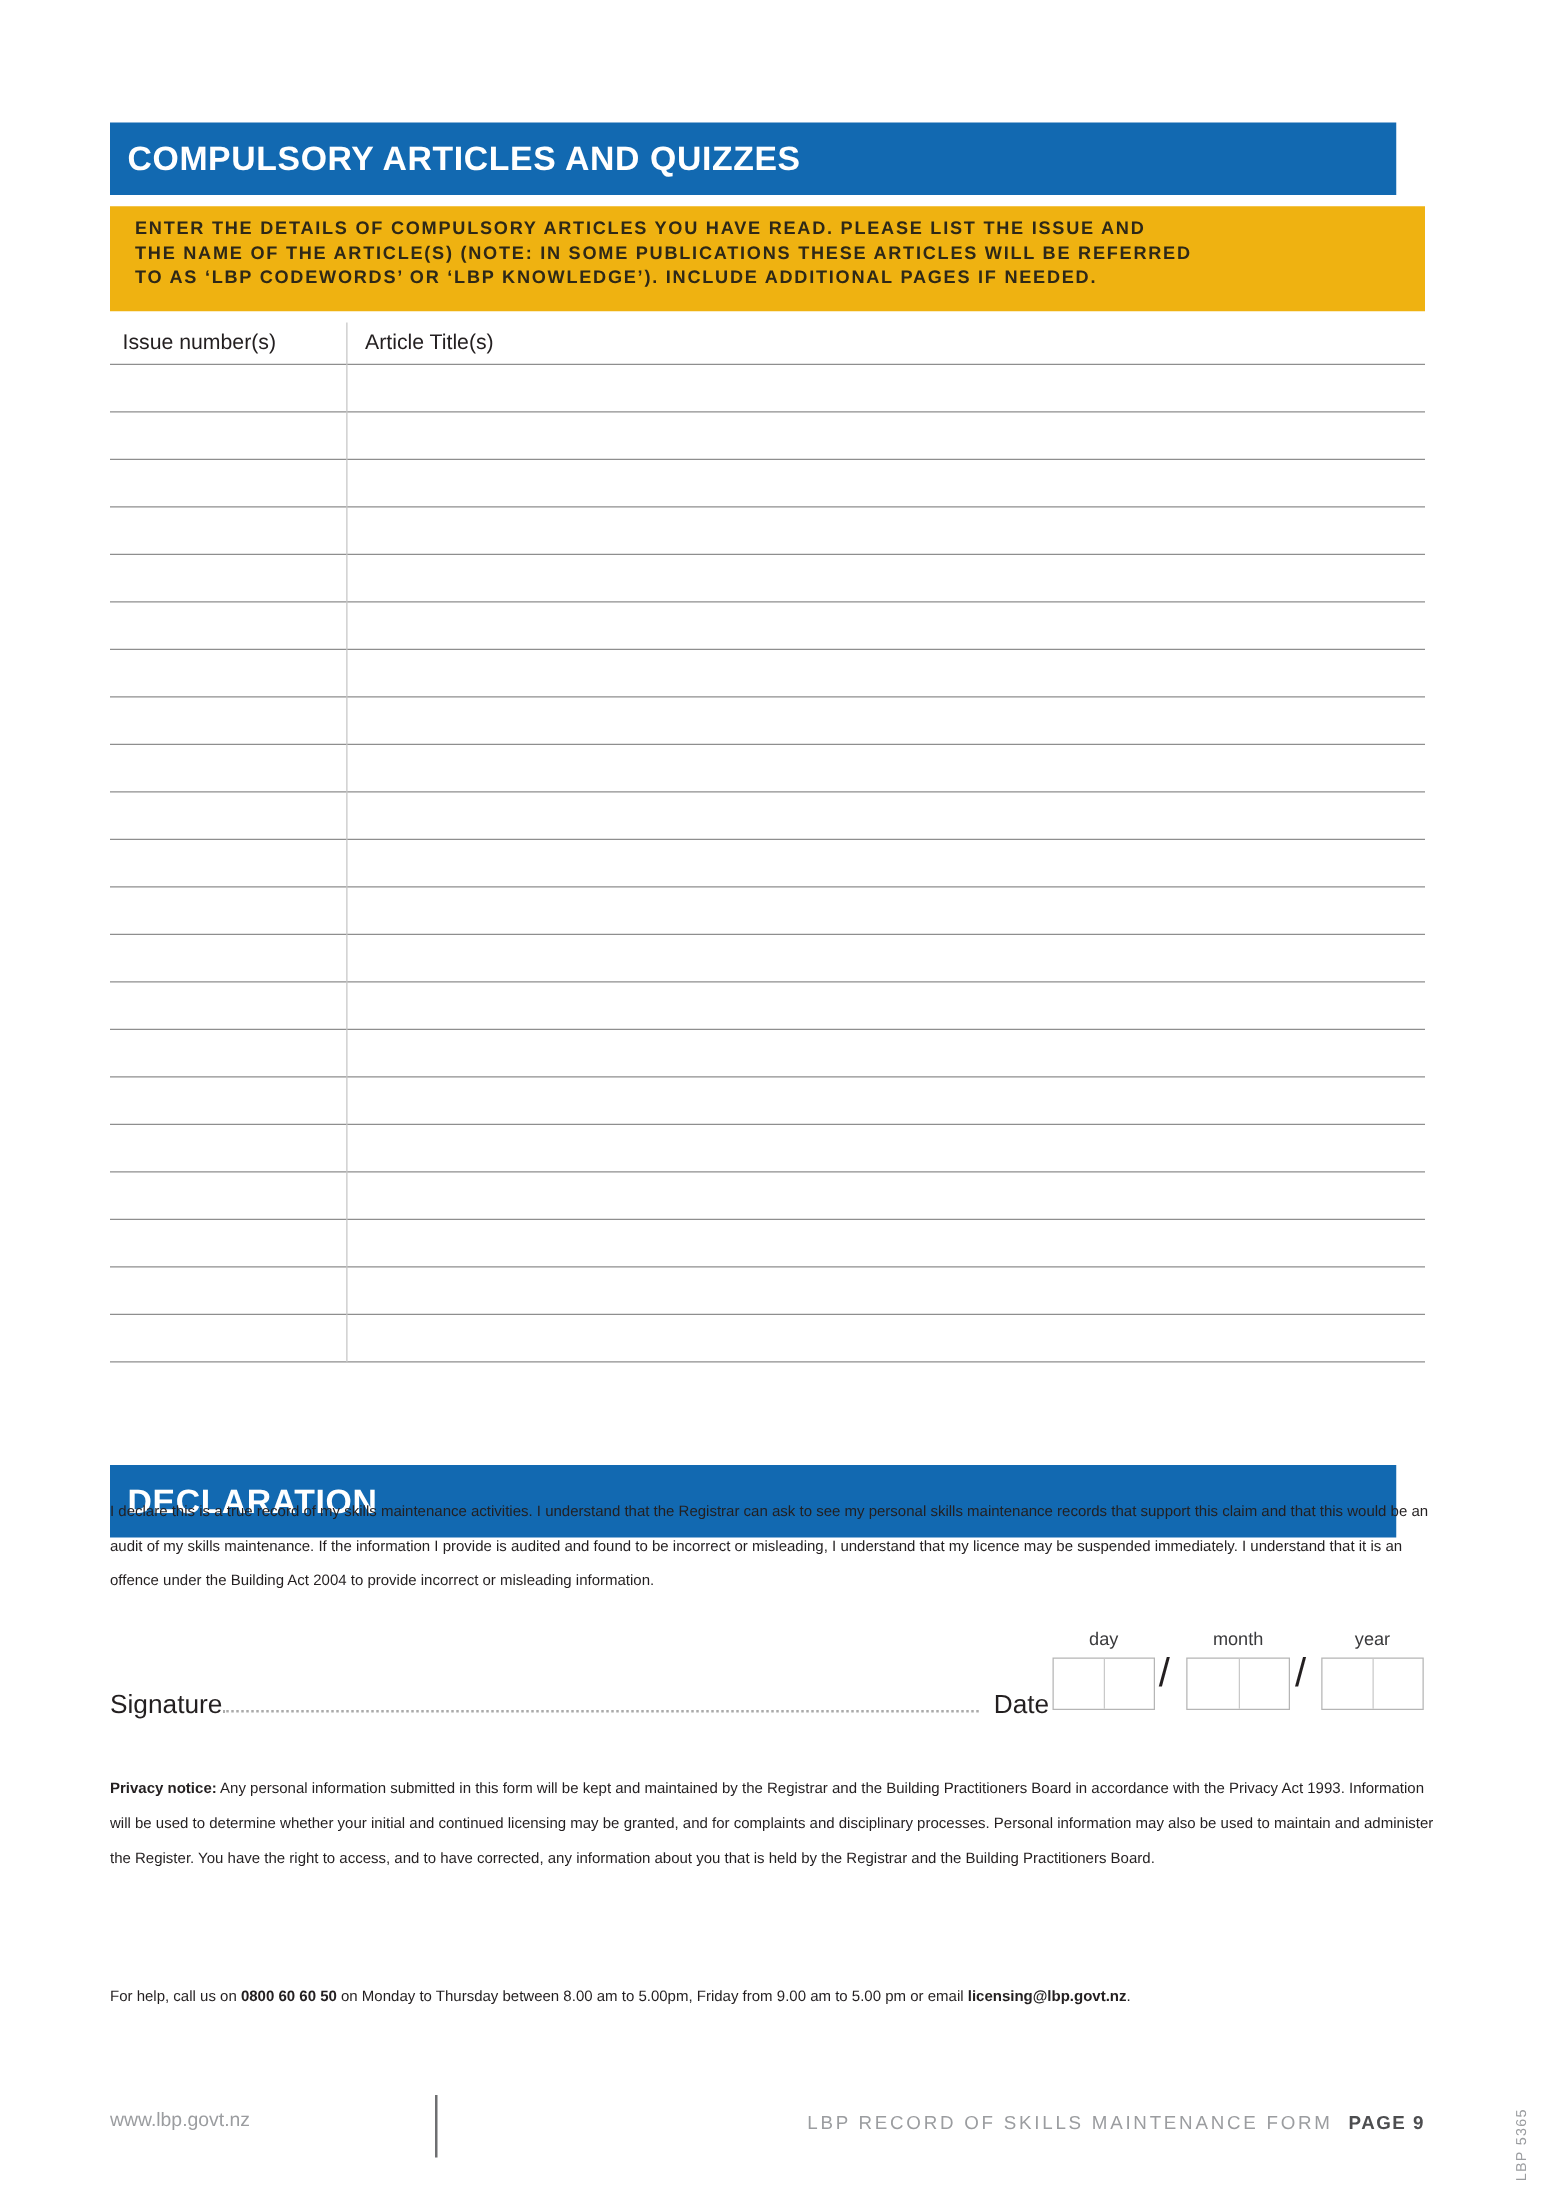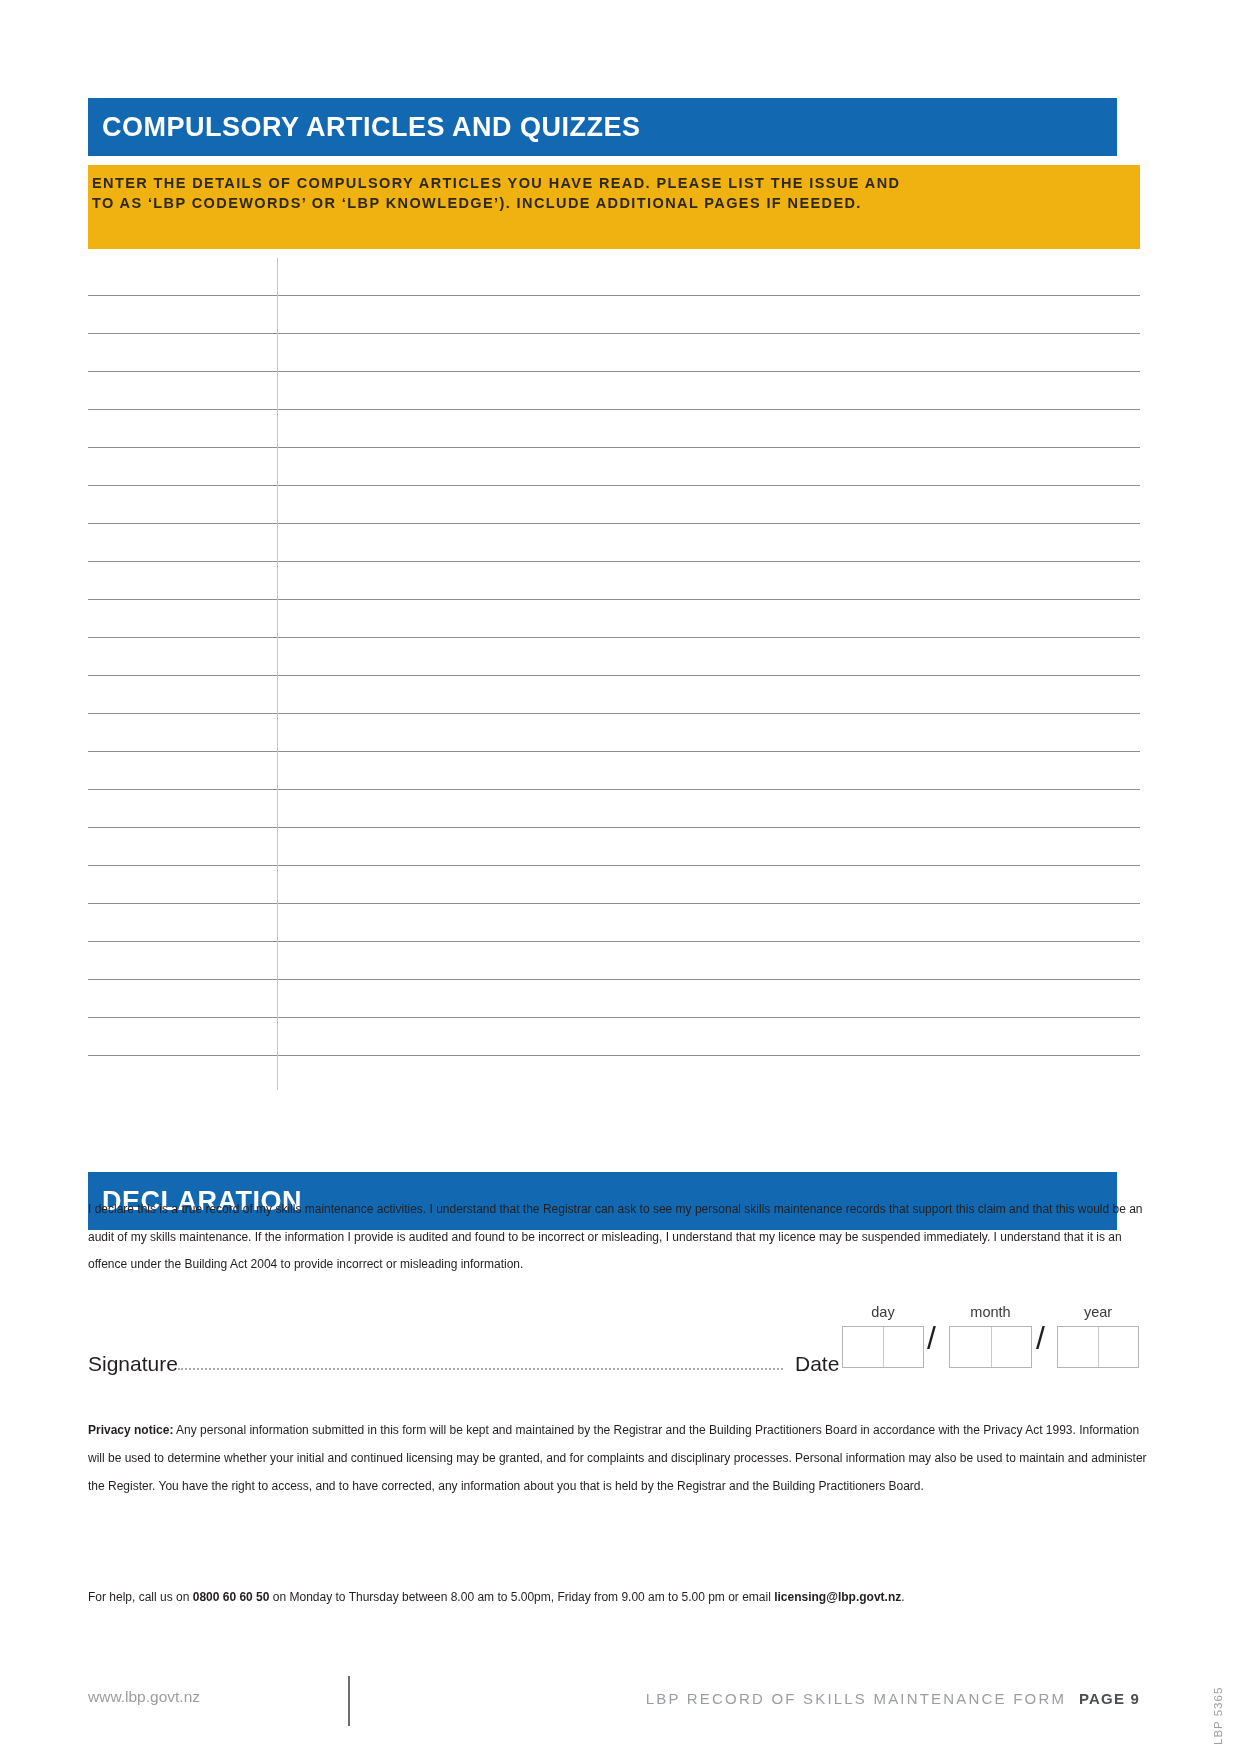--- a/index.html
+++ b/index.html
@@ -14,21 +14,21 @@
   html,body{background:#fff;}
   body{font-family:"Liberation Sans", sans-serif;color:var(--ink);}
   #page{position:relative;width:1241px;height:1754px;background:#fff;overflow:hidden;}
   .abs{position:absolute;}
 
   .bar{left:88px;width:1029px;height:58px;background:var(--blue);color:#fff;
        display:flex;align-items:center;padding-left:14px;
        font-weight:700;font-size:27px;letter-spacing:.5px;}
 
   .notice{left:88px;top:165px;width:1052px;height:84px;background:var(--yellow);
-          padding:9px 4px;color:#2E2817;font-weight:700;font-size:14.5px;
+          padding:9px 20px;color:#2E2817;font-weight:700;font-size:14.5px;
           line-height:19.5px;letter-spacing:1.4px;}
 
   .col-head{font-size:17px;color:var(--ink);}
   .table-wrap{left:88px;top:258px;width:1052px;}
   .thead{height:34px;border-bottom:1px solid var(--line-gray);position:relative;}
   .trow{height:38px;border-bottom:1px solid var(--line-gray);}
   .vdiv{left:277px;top:258px;width:1px;height:832px;background:var(--divider-gray);}
 
   .para{left:88px;width:1062px;font-size:12px;line-height:27.5px;color:var(--ink);}
 
@@ -50,24 +50,29 @@
 <body>
 
 <div id="page">
 
   <div class="abs bar" style="top:98px;">
     <span>COMPULSORY ARTICLES AND QUIZZES</span>
   </div>
 
   <div class="abs notice">
     <div><span>ENTER THE DETAILS OF COMPULSORY ARTICLES YOU HAVE READ. PLEASE LIST THE ISSUE AND</span></div>
+    <div><span>THE NAME OF THE ARTICLE(S) (</span><span style="font-weight: 700;">NOTE:</span><span> IN SOME PUBLICATIONS THESE ARTICLES WILL BE REFERRED</span></div>
     <div><span>TO AS ‘LBP CODEWORDS’ OR ‘LBP KNOWLEDGE’). INCLUDE ADDITIONAL PAGES IF NEEDED.</span></div>
   </div>
 
   <div class="abs table-wrap">
+    <div class="thead">
+      <span class="abs col-head" style="left:10px;top:6px;">Issue number(s)</span>
+      <span class="abs col-head" style="left:204px;top:6px;">Article Title(s)</span>
+    </div>
     <div id="table-rows">
         <div class="trow"></div>
         <div class="trow"></div>
         <div class="trow"></div>
         <div class="trow"></div>
         <div class="trow"></div>
         <div class="trow"></div>
         <div class="trow"></div>
         <div class="trow"></div>
         <div class="trow"></div>

